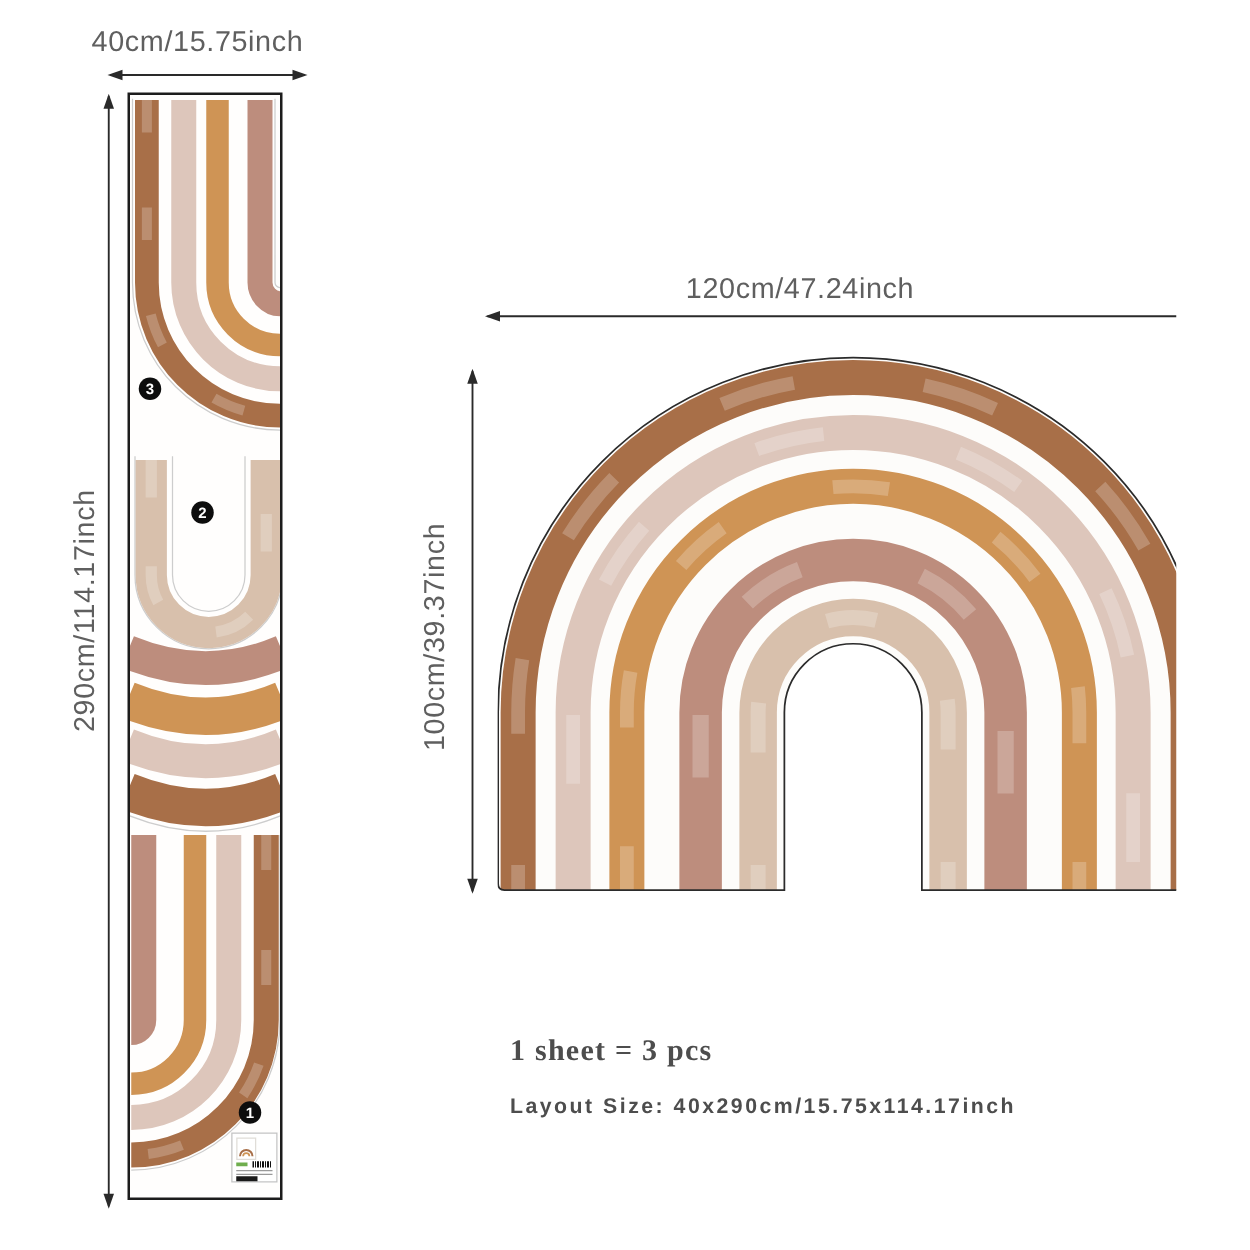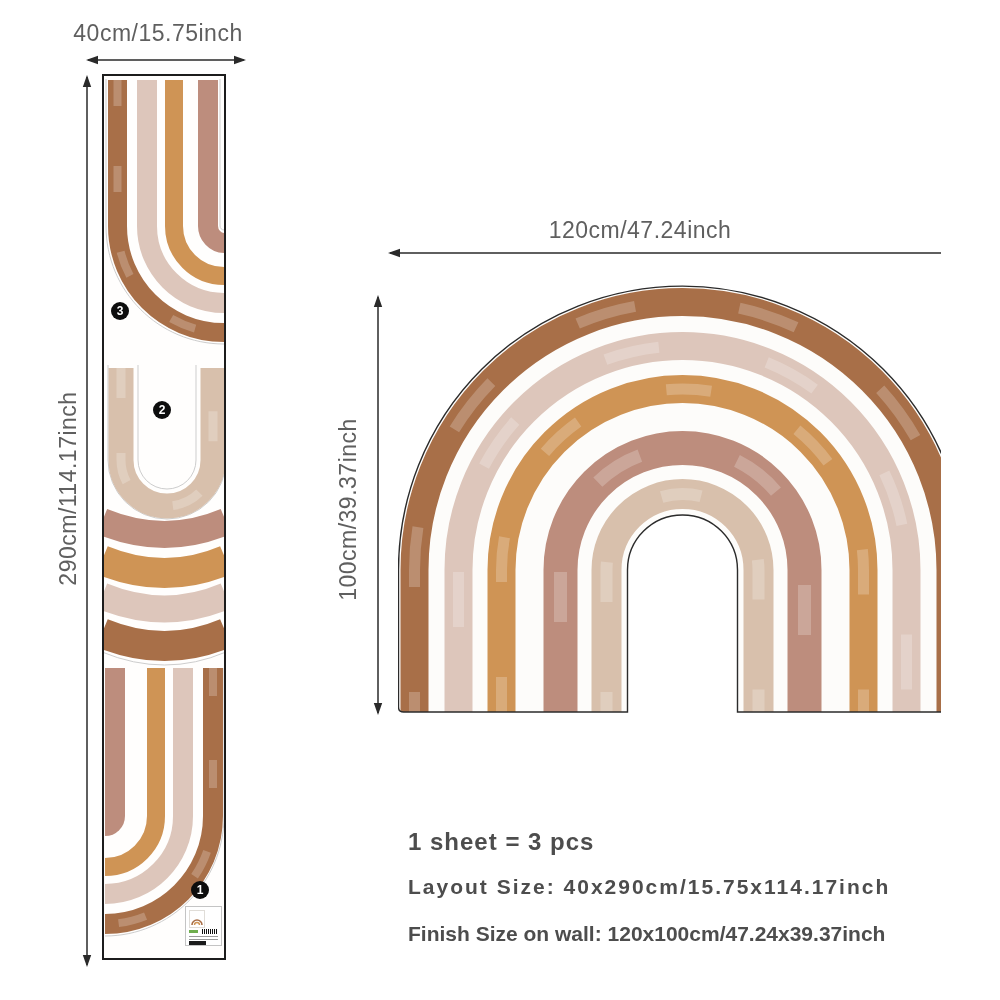--- a/index.html
+++ b/index.html
@@ -43,21 +43,21 @@
   .sticker .txt-line{position:absolute;left:3px;width:29px;height:1px;background:#9a9a9a;}
   .sticker .blackbar{position:absolute;left:3px;top:34px;width:17px;height:4px;background:#1a1a1a;}
 
   
   .rainbow{position:absolute;left:398px;top:278px;width:569px;height:440px;}
   .sil-fill{fill:#fdfcfa;stroke:none;}
   .sil-line{fill:none;stroke:var(--c-outline);stroke-width:1.4;}
 
   
   .info-line{position:absolute;left:408px;color:#4d4d4d;font-weight:700;
-             font-size:21px;white-space:nowrap;}
+             font-size:17px;white-space:nowrap;}
 </style>
 </head>
 <body>
 
 <div class="stage">
 
   <div class="dim-label" style="left:38px;top:20px;width:240px;">40cm/15.75inch</div>
   <svg class="arrow" style="left:84px;top:53px;" width="164" height="14" viewBox="0 0 164 14">
     <line x1="4" y1="7" x2="160" y2="7"></line>
     <path d="M2,7 L14,2.8 L14,11.2 Z"></path>
@@ -155,17 +155,16 @@
       <path class="band band-brown" stroke-width="28" d="M 16.5,434 V 292 A 268 268 0 0 1 552.5,292 V 434"></path>
       <path class="tex" stroke-width="12" stroke-dasharray="40 90" stroke-dashoffset="20" d="M 208.5,434 V 292 A 76 76 0 0 1 360.5,292 V 434"></path>
       <path class="tex" stroke-width="13" stroke-dasharray="50 100" stroke-dashoffset="60" d="M 162.5,434 V 292 A 122 122 0 0 1 406.5,292 V 434"></path>
       <path class="tex" stroke-width="11" stroke-dasharray="45 95" stroke-dashoffset="10" d="M 103.5,434 V 292 A 181 181 0 0 1 465.5,292 V 434"></path>
       <path class="tex" stroke-width="11" stroke-dasharray="55 110" stroke-dashoffset="80" d="M 60.5,434 V 292 A 224 224 0 0 1 508.5,292 V 434"></path>
       <path class="tex" stroke-width="11" stroke-dasharray="60 105" stroke-dashoffset="40" d="M 16.5,434 V 292 A 268 268 0 0 1 552.5,292 V 434"></path>
       <path class="sil-line" d="M 0.5,292 A 284 284 0 0 1 568.5,292 L 568.5,429 Q 568.5,434 563.5,434 L 339.5,434 L 339.5,292 A 55 55 0 0 0 229.5,292 L 229.5,434 L 5.5,434 Q 0.5,434 0.5,429 Z"></path>
     </svg>
   </div>
 
-  <div class="info-line" style="top:828px;font-size:24px;letter-spacing:1px;">1 sheet = 3 pcs</div>
+  <div class="info-line" style="top:828px;font-size:24px;letter-spacing:1px;font-family:Liberation Serif, serif;">1 sheet = 3 pcs</div>
   <div class="info-line" style="top:875px;letter-spacing:2px;">Layout Size: 40x290cm/15.75x114.17inch</div>
-  <div class="info-line" style="top:922px;">Finish Size on wall: 120x100cm/47.24x39.37inch</div>
 
 </div>
 
 </body></html>

